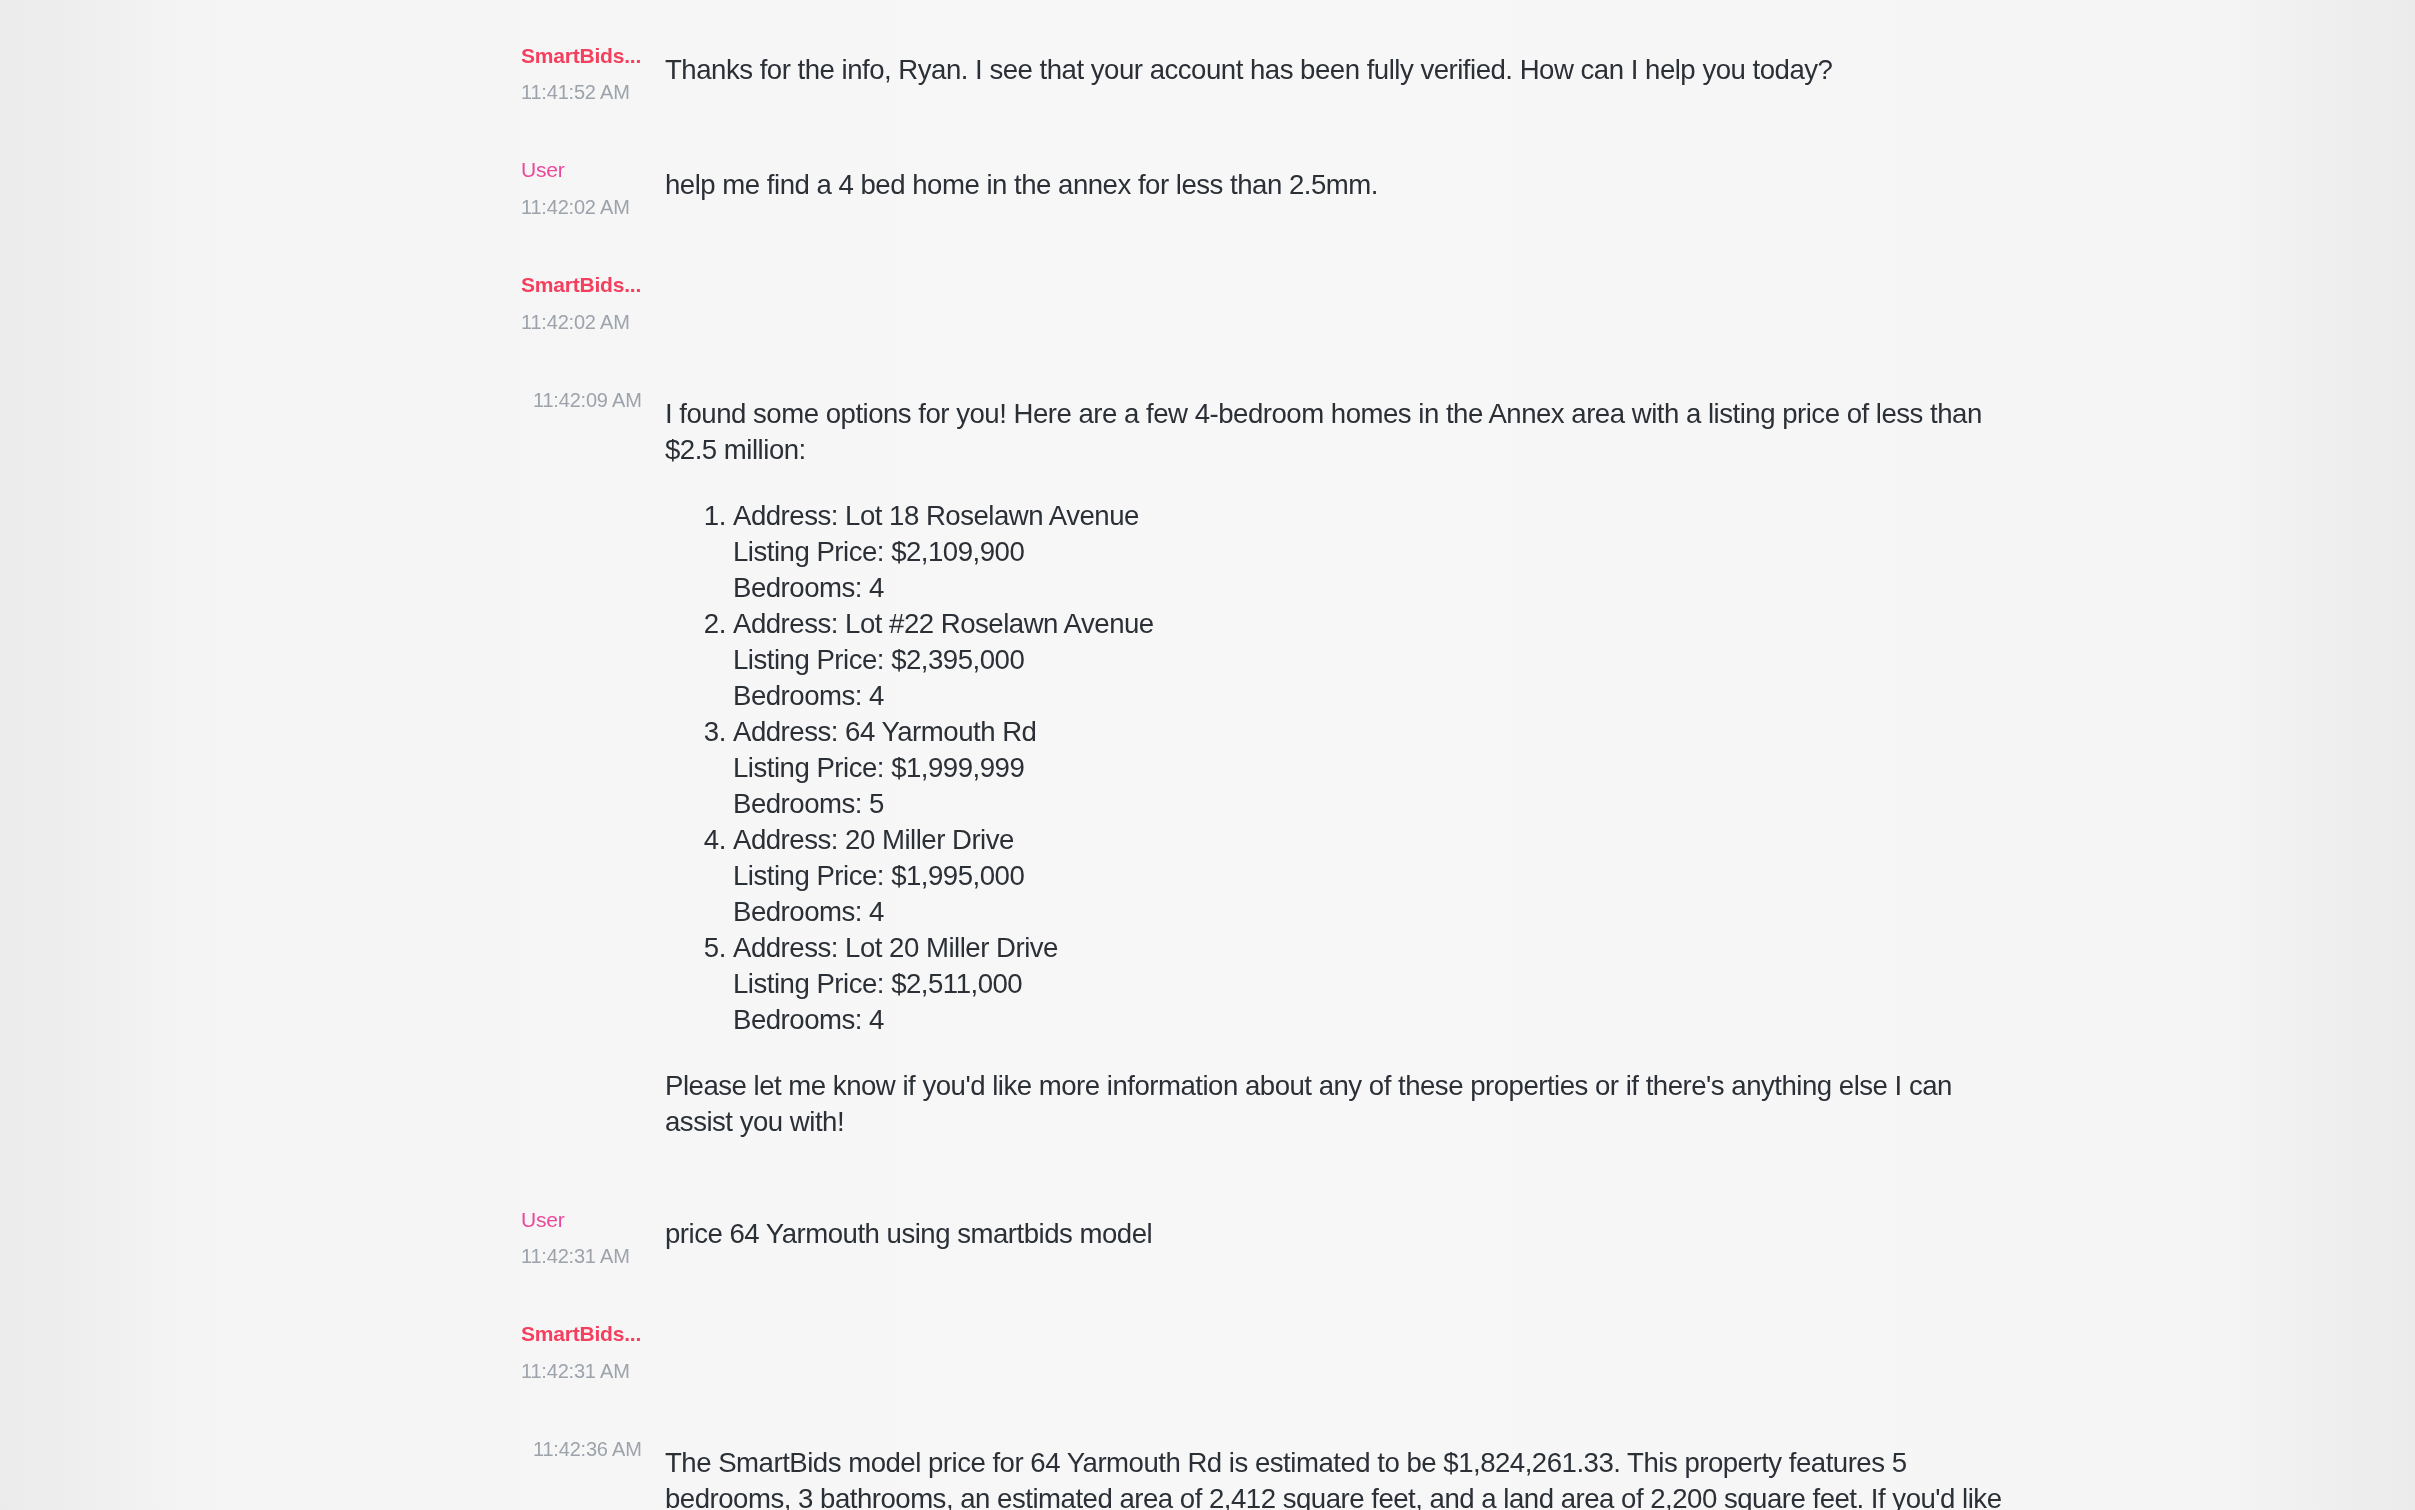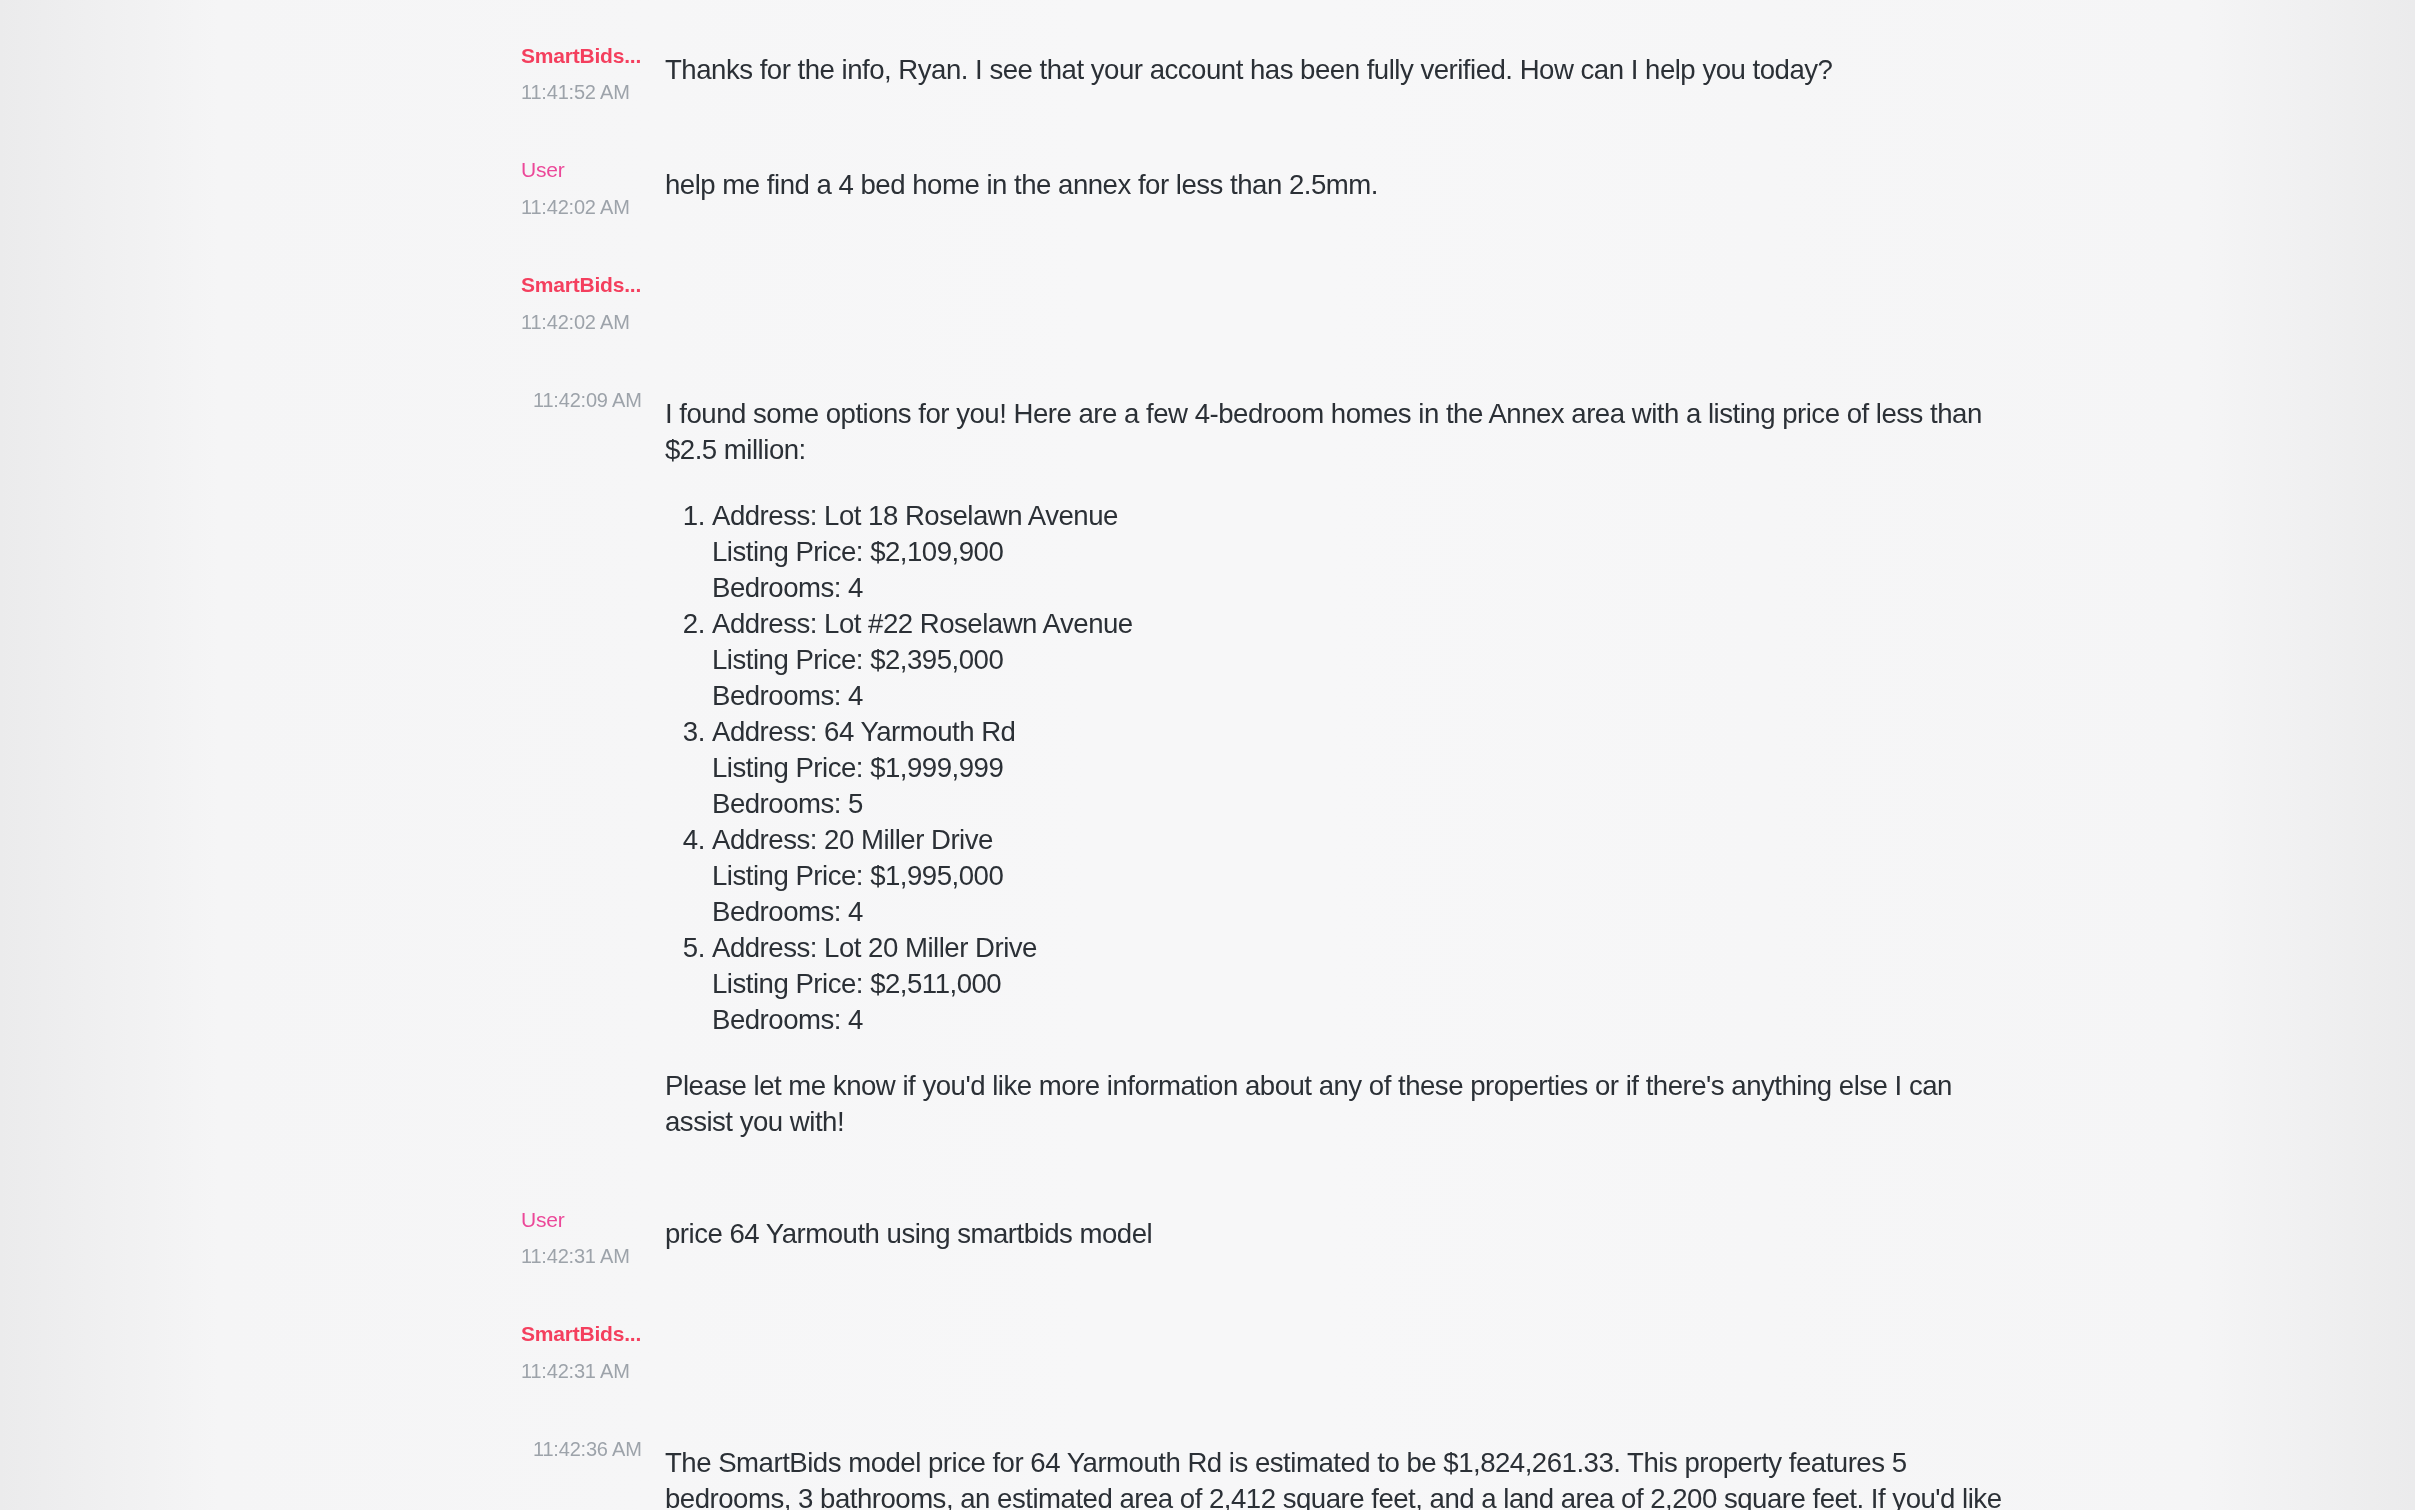--- a/index.html
+++ b/index.html
@@ -69,20 +69,21 @@
   .content p {
     margin: 16px;
     white-space: pre-line;
   }
   .content ol {
     margin: 30px 0;
     padding-left: 63px;
   }
   .content li {
     white-space: pre-line;
+    margin-left: 21px;
   }
 </style>
 </head>
 <body>
 
 <div class="chat">
 
   <div class="entry">
     <div class="gutter">
       <div class="sender agent">SmartBids...</div>

